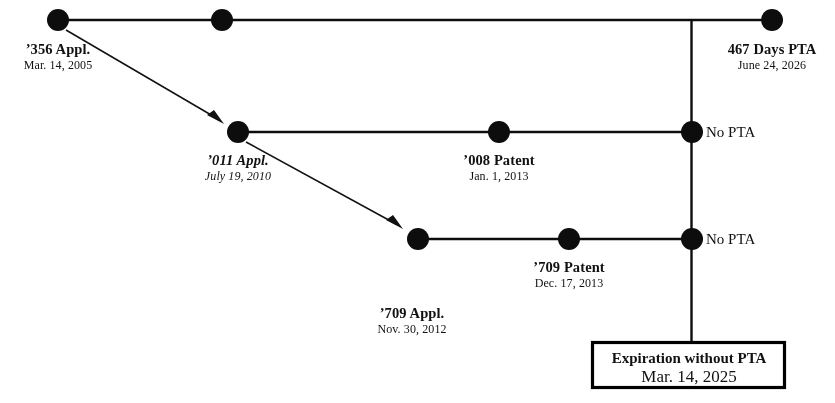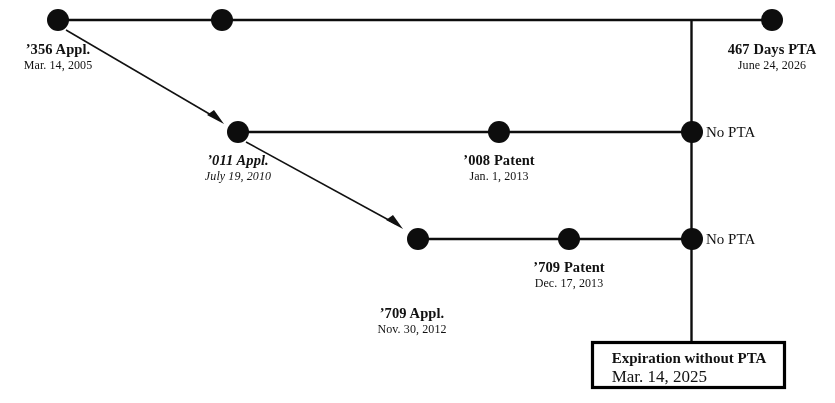--- a/index.html
+++ b/index.html
@@ -74,20 +74,21 @@
   }
   .side-lbl {
     position: absolute;
     font-weight: normal;
     font-size: 15px;
     white-space: nowrap;
     line-height: 1;
   }
   .box-lbl {
     position: absolute;
+    text-align: center;
     line-height: 1.2;
     white-space: nowrap;
   }
   .box-lbl .ttl {
     display: block;
     font-weight: bold;
     font-size: 15px;
   }
   .box-lbl .dt {
     display: block;

